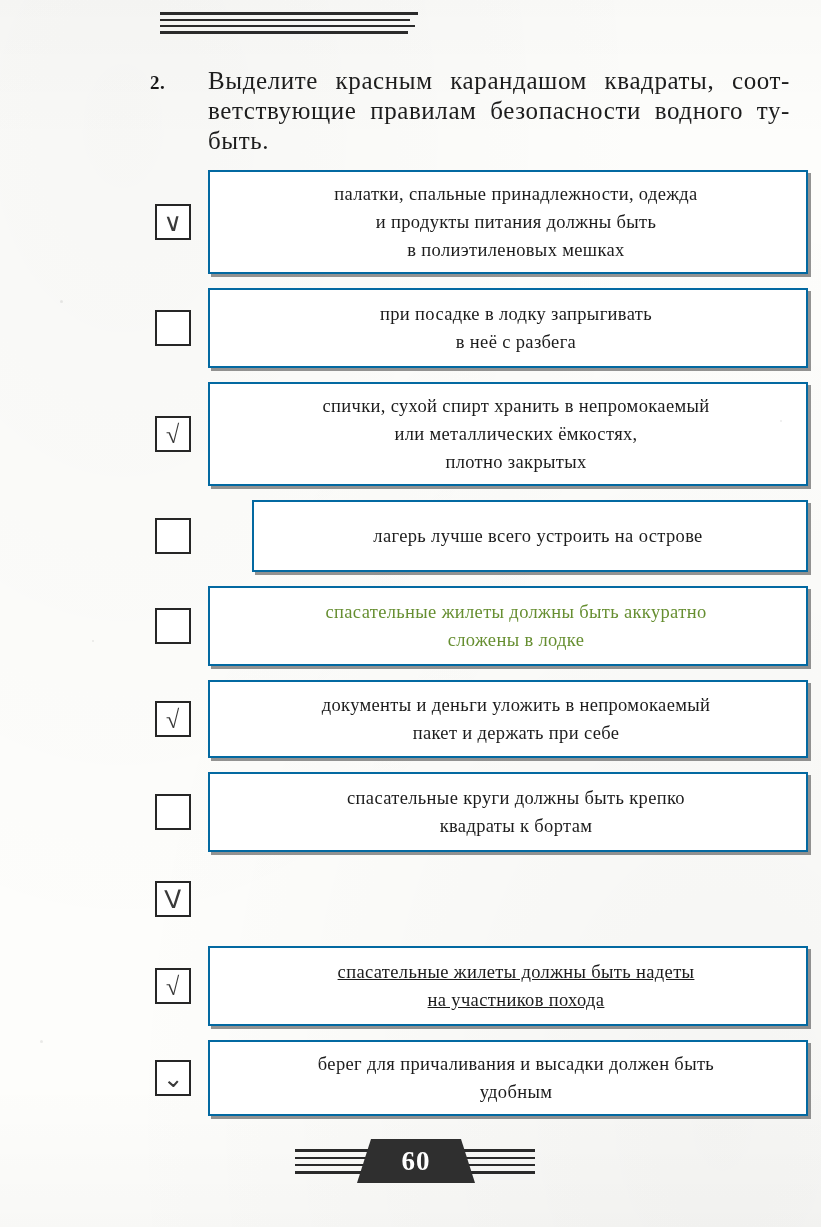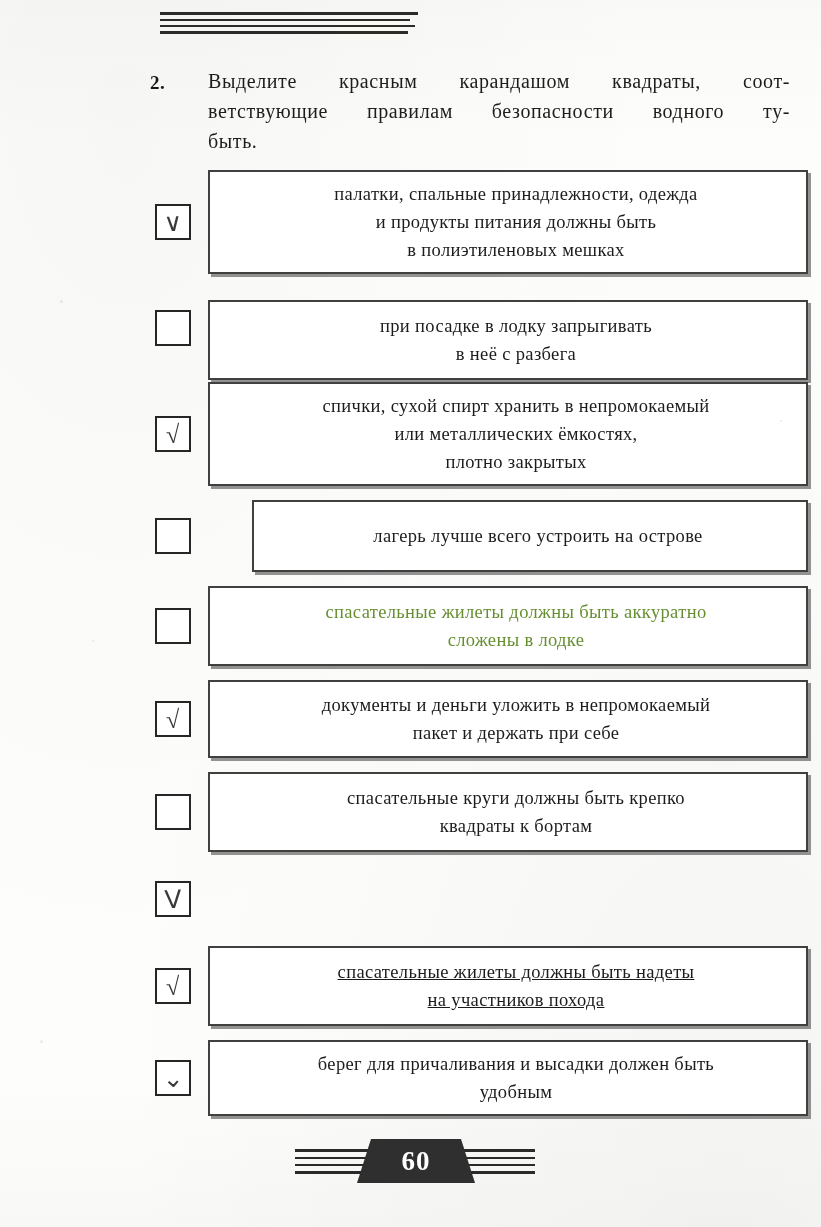--- a/index.html
+++ b/index.html
@@ -61,21 +61,21 @@
     position: absolute;
     left: 0;
     top: 6px;
     font-weight: bold;
     font-size: 19px;
     letter-spacing: 0.5px;
     color: #171717;
   }
   .q-text {
     margin-left: 58px;
-    font-size: 20px;
+    font-size: 25px;
     line-height: 30px;
     text-align: justify;
     text-justify: inter-word;
     color: #1d1d1d;
     letter-spacing: 0.6px;
     word-spacing: 1px;
   }
   .q-text .line {
     display: block;
     text-align: justify;
@@ -114,42 +114,42 @@
     font-family: "Liberation Serif", serif;
     font-size: 25px;
     line-height: 1;
     color: #3a3a3a;
     transform: rotate(-3deg);
   }
   .box {
     position: absolute;
     left: 208px;
     right: 13px;
-    border: 2px solid #404040;
+    border: 2px solid #0369a1;
     background: #ffffff;
     box-shadow: 3px 3px 0 rgba(60,60,60,0.55);
     box-sizing: border-box;
     display: flex;
     align-items: center;
     justify-content: center;
     padding-left: 16px;
   }
   .box .txt {
     font-size: 18.5px;
     line-height: 28px;
     text-align: center;
     color: #1c1c1c;
     letter-spacing: 0.35px;
     padding: 6px 14px;
   }
 
   
   .r0 .box { top: 0; height: 104px; }
   .r0 .checkbox { top: 34px; }
-  .r1 .box { top: 12px; height: 80px; }
+  .r1 .box { top: 0; height: 80px; }
   .r1 .checkbox { top: 22px; }
   .r2 .box { top: 0; height: 104px; }
   .r2 .checkbox { top: 34px; }
   .r3 .box { top: 0; height: 72px; margin-left: 44px; }
   .r3 .checkbox { top: 18px; }
   .r4 .box { top: 0; height: 80px; }
   .r4 .checkbox { top: 22px; }
   .r5 .box { top: 0; height: 78px; }
   .r5 .checkbox { top: 21px; }
   .r6 .box { top: 0; height: 80px; }

